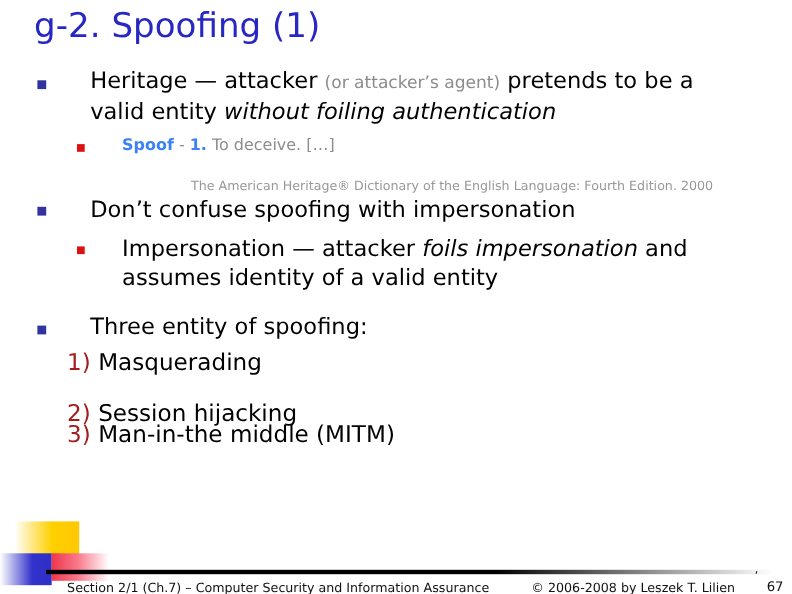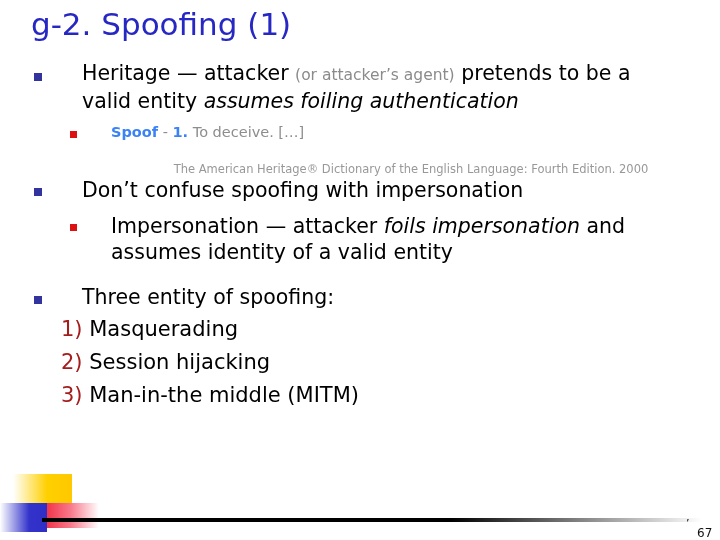--- a/index.html
+++ b/index.html
@@ -196,21 +196,21 @@
 <body>
 
 <div class="slide">
 
   <div class="slide-title">g-2. Spoofing (1)</div>
 
   <div class="body-area">
 
     <span class="sq sq-l1" style="top:15px;"></span>
     <div class="txt-l1" style="top:2px;">
-      <span>Heritage — attacker </span><span class="small-gray">(or attacker’s agent)</span><span> pretends to be a valid entity </span><span class="ital">assumes foiling authentication</span>
+      <span>Heritage — attacker </span><span class="small-gray">(or attacker’s agent)</span><span> pretends to be a valid entity </span><span class="ital">without foiling authentication</span>
     </div>
 
     <span class="sq sq-l2" style="top:73px;"></span>
     <div class="dict-line" style="top:65px;">
       <b>Spoof</b><span> - </span><b>1.</b><span> To deceive. […]</span>
     </div>
     <div class="cite-line" style="top:104px;text-align:center;">The American Heritage® Dictionary of the English Language: Fourth Edition.  2000</div>
 
     <span class="sq sq-l1" style="top:130px;"></span>
     <div class="txt-l1" style="top:119px;">Don’t confuse spoofing with impersonation</div>
@@ -220,32 +220,34 @@
       <span>Impersonation — attacker </span><span class="ital">foils impersonation</span><span> and assumes identity of a valid entity</span>
     </div>
 
     <span class="sq sq-l1" style="top:238px;"></span>
     <div class="txt-l1" style="top:226px;">Three entity of spoofing:</div>
 
     <div class="num-item" style="top:258px;">
       <span class="n">1)</span>
       <span>Masquerading</span>
     </div>
-    <div class="num-item" style="top:291px;">
+    <div class="num-item" style="top:305px;">
       <span class="n">2)</span>
       <span>Session hijacking</span>
     </div>
     <div class="num-item" style="top:324px;">
       <span class="n">3)</span>
       <span>Man-in-the middle (MITM)</span>
     </div>
 
   </div>
 
   <div class="deco-yellow"></div>
   <div class="deco-blue"></div>
   <div class="deco-red"></div>
   <div class="footer-rule"></div>
 
+  <div class="footer-left">Section 2/1 (Ch.7) – Computer Security and Information Assurance</div>
+  <div class="footer-right">© 2006-2008 by Leszek T. Lilien</div>
   <div class="page-tick">’</div>
   <div class="page-num">67</div>
 
 </div>
 
 </body></html>

